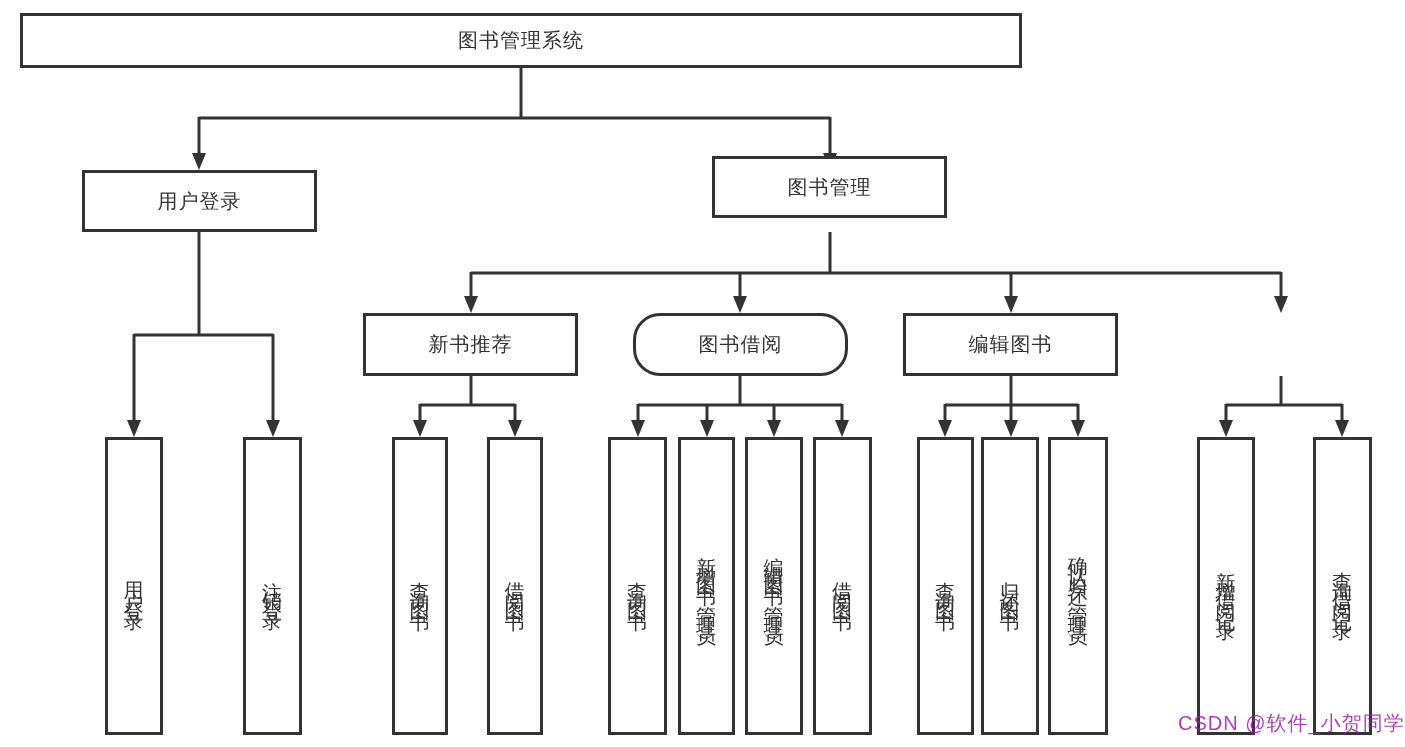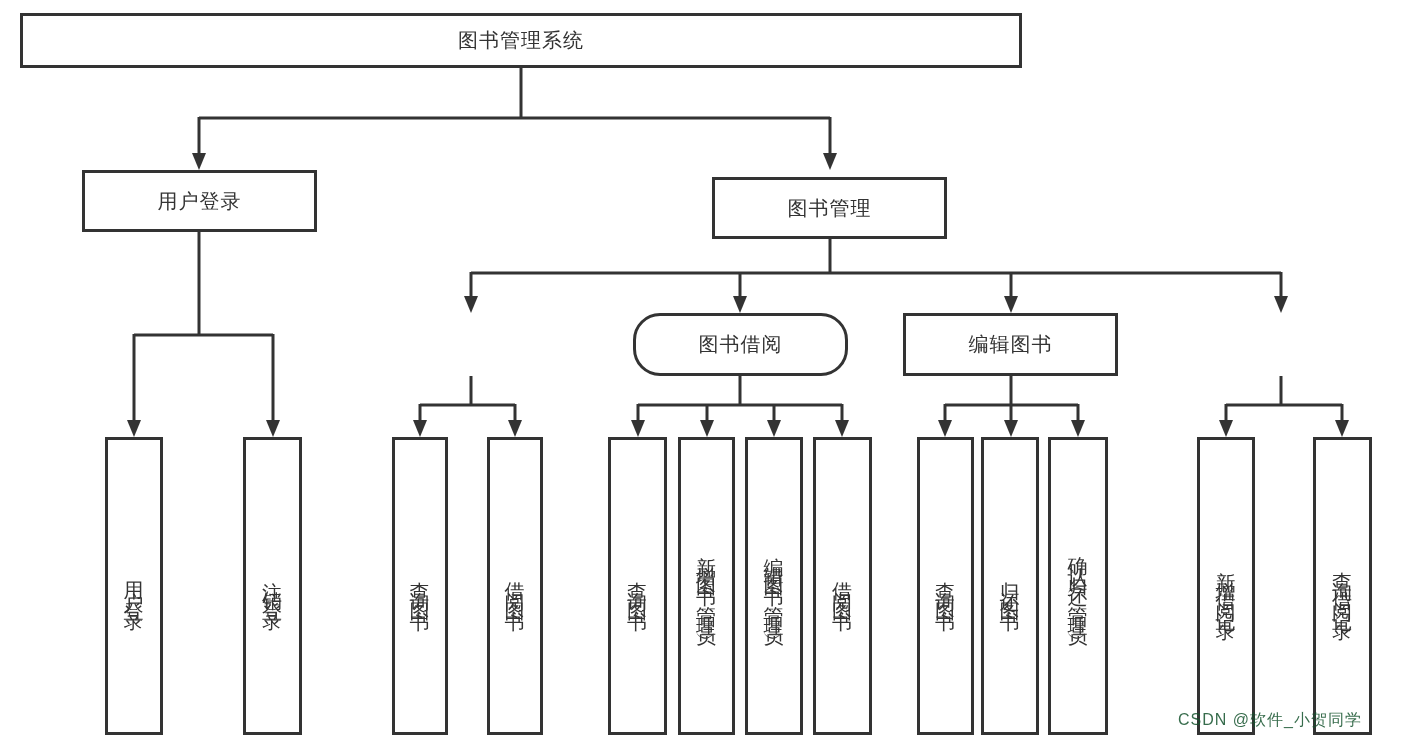--- a/index.html
+++ b/index.html
@@ -31,22 +31,22 @@
     writing-mode: vertical-rl;
     text-orientation: mixed;
     font-size: 20px;
     line-height: 1;
     letter-spacing: 10px;
   }
   .watermark {
     position: absolute;
     left: 1178px;
     top: 710px;
-    font-size: 16px;
-    color: #14532d;
+    font-size: 20px;
+    color: #a21caf;
     opacity: 0.85;
     white-space: nowrap;
     letter-spacing: 1px;
   }
 </style>
 </head>
 <body>
 
 <div class="canvas">
 
@@ -119,24 +119,27 @@
     </g>
   </svg>
 
   <div class="node hnode" style="left:20px; top:13px; width:1002px; height:55px;">
     <span>图书管理系统</span>
   </div>
 
   <div class="node hnode" style="left:82px; top:170px; width:235px; height:62px;">
     <span>用户登录</span>
   </div>
-  <div class="node hnode" style="left:712px; top:177px; width:235px; height:62px;">
+  <div class="node hnode" style="left:712px; top:156px; width:235px; height:62px;">
     <span>图书管理</span>
   </div>
 
+  <div class="node hnode" style="left:363px; top:313px; width:215px; height:63px;">
+    <span>新书推荐</span>
+  </div>
   <div class="node hnode" style="left:633px; top:313px; width:215px; height:63px;border-radius:27px;">
     <span>图书借阅</span>
   </div>
   <div class="node hnode" style="left:903px; top:313px; width:215px; height:63px;">
     <span>编辑图书</span>
   </div>
 
   <div class="node vnode" style="left:105px; top:437px; width:58px; height:298px;">
     <span>用户登录</span>
   </div>

